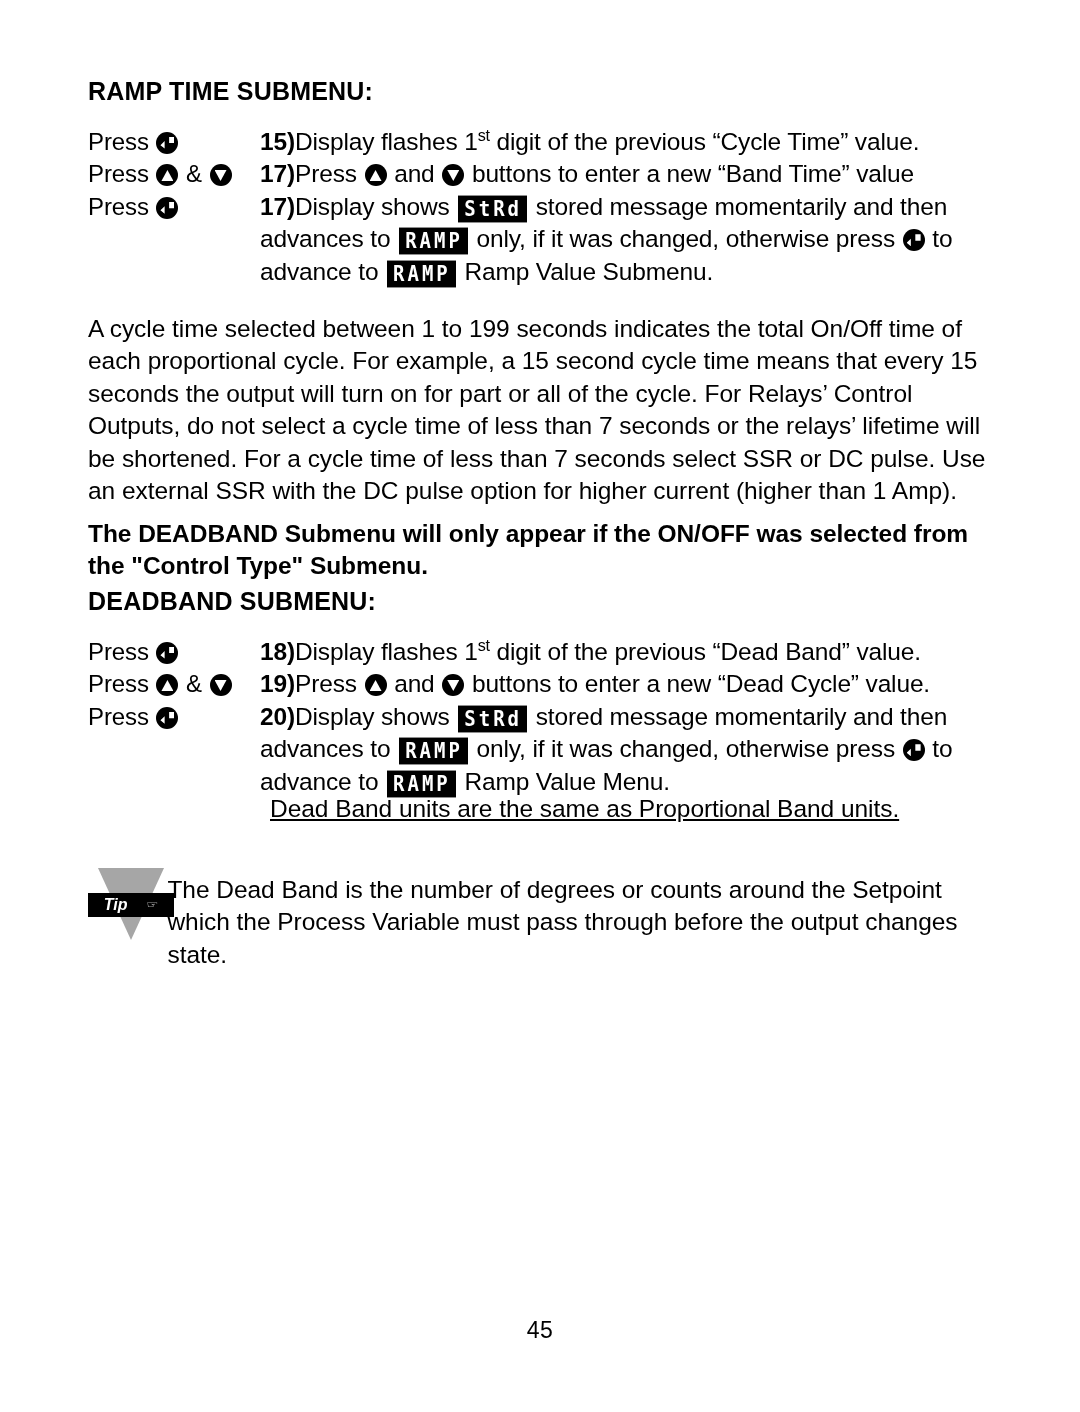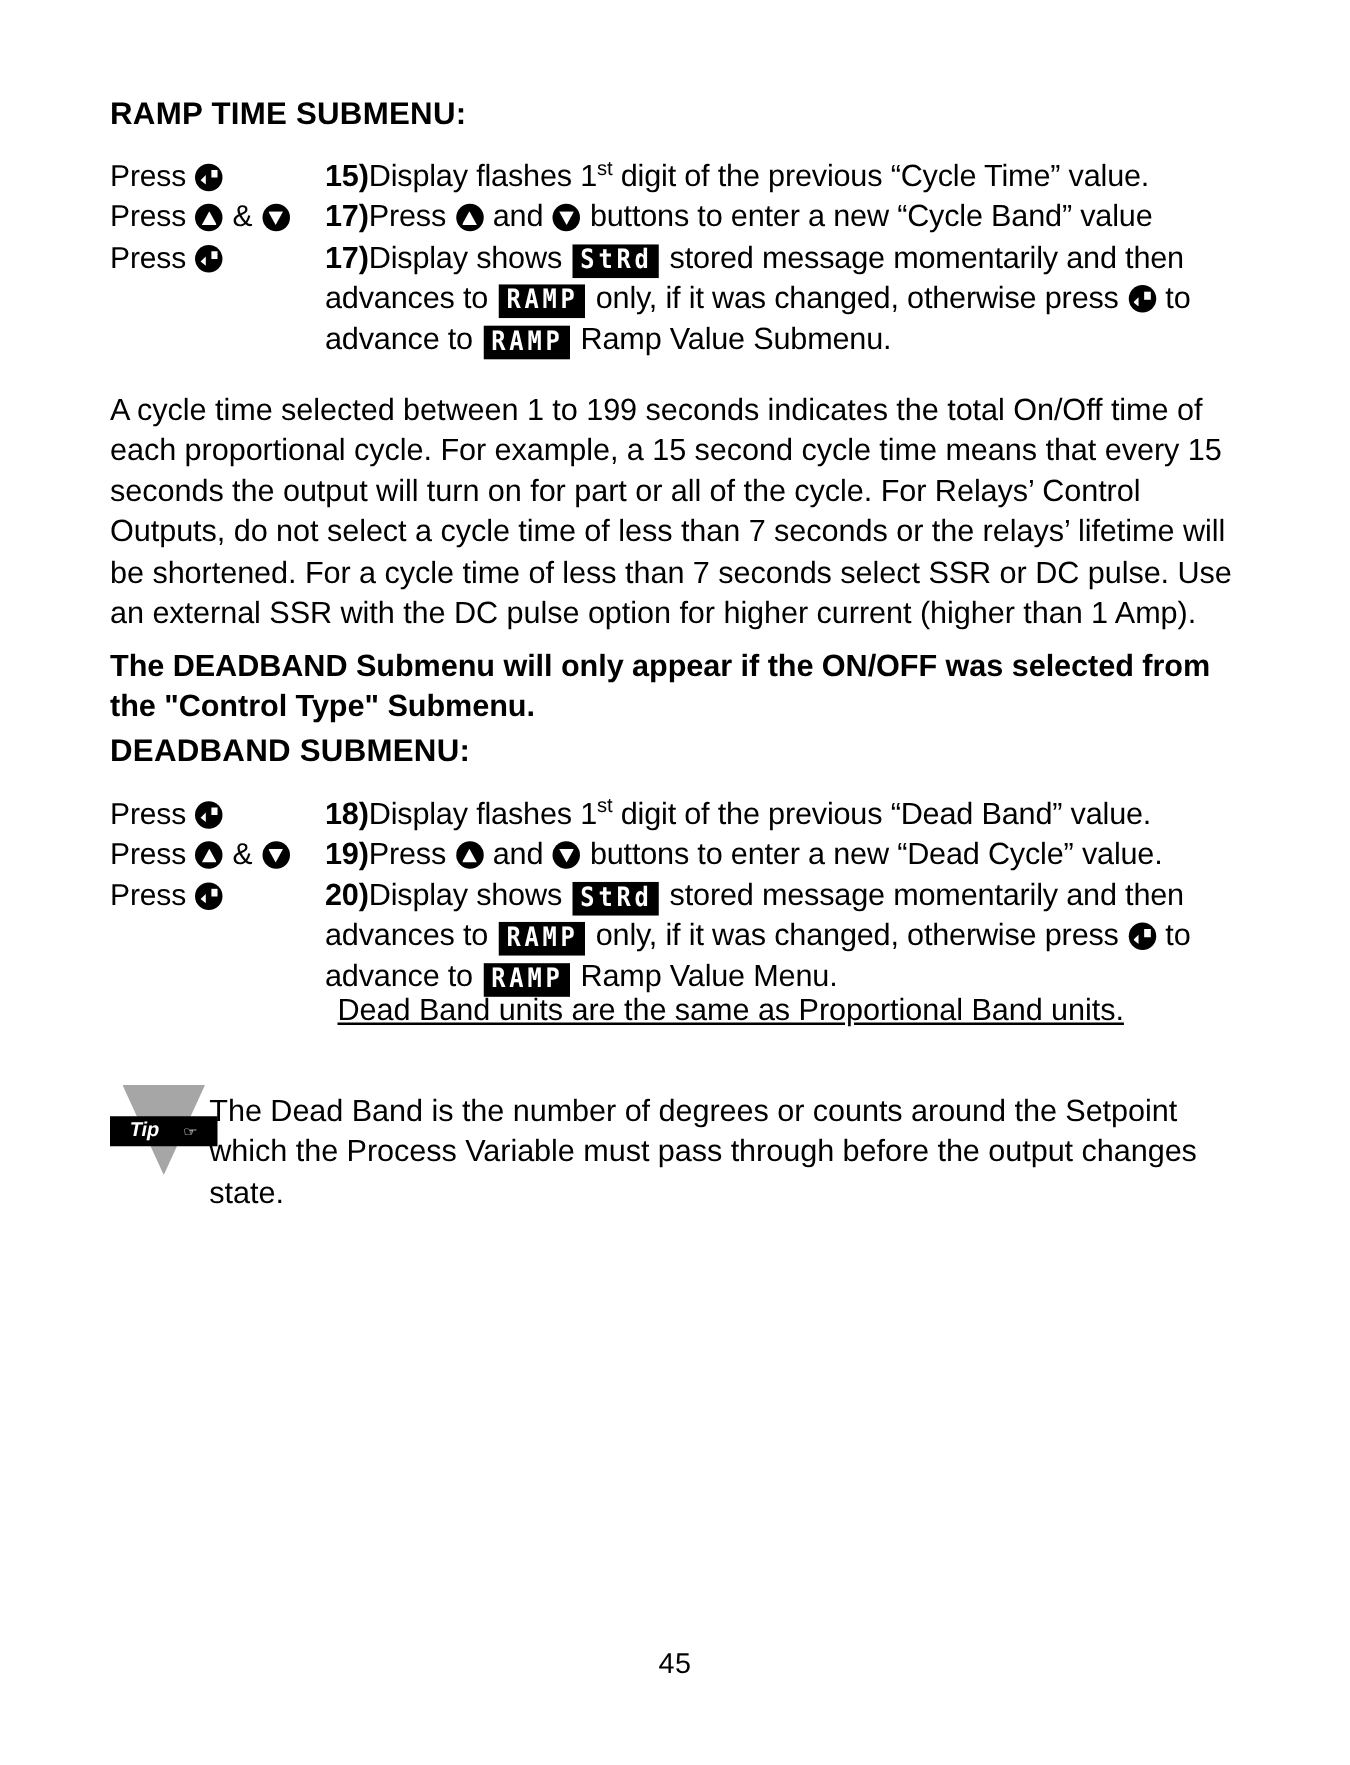--- a/index.html
+++ b/index.html
@@ -219,21 +219,21 @@
       </div>
 
       <div class="step-row">
         <div class="press-cell">
           <span>Press</span>
           <span class="btn-ico up"></span>
           <span>&amp;</span>
           <span class="btn-ico down"></span>
         </div>
         <div class="instr-cell">
-          <span class="step-num">17)</span><span>Press </span><span class="btn-ico up"></span><span> and </span><span class="btn-ico down"></span><span> buttons to enter a new “Cycle Band” value</span>
+          <span class="step-num">17)</span><span>Press </span><span class="btn-ico up"></span><span> and </span><span class="btn-ico down"></span><span> buttons to enter a new “Band Time” value</span>
         </div>
       </div>
 
       <div class="step-row">
         <div class="press-cell">
           <span>Press</span>
           <span class="btn-ico enter"></span>
         </div>
         <div class="instr-cell">
           <span class="step-num">17)</span><span>Display shows </span><span class="led">StRd</span><span> stored message momentarily and then</span>

